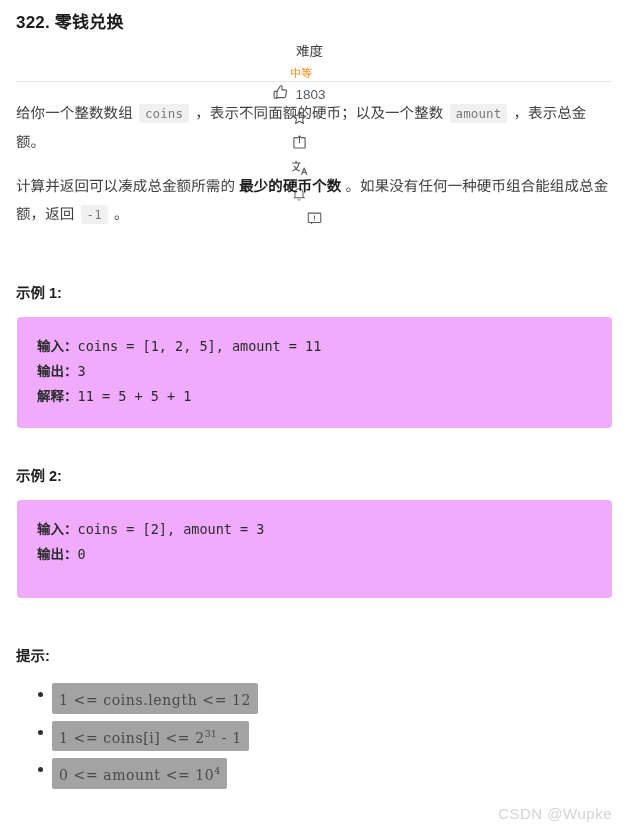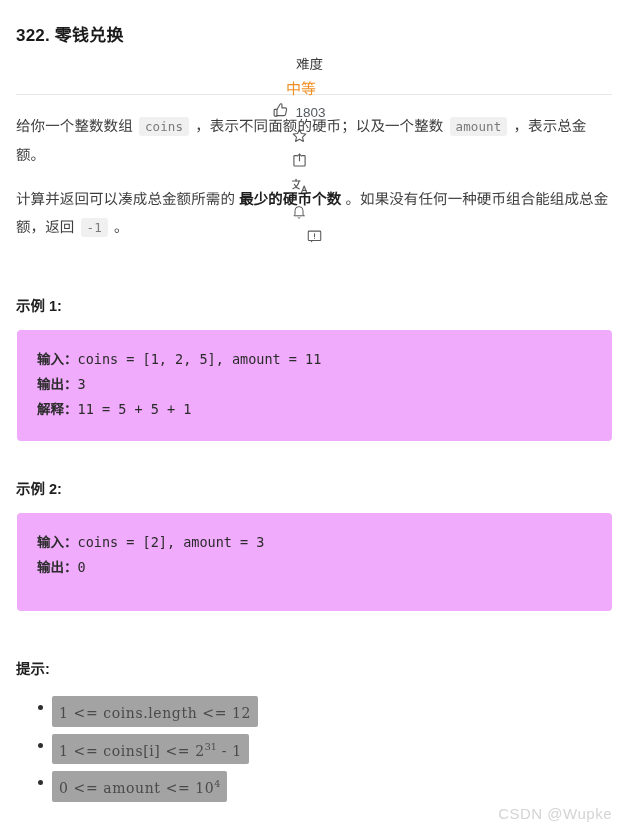--- a/index.html
+++ b/index.html
@@ -23,41 +23,41 @@
     padding: 0 16px 0 16px;
     position: relative;
   }
 
   
   .problem-title {
     font-size: 17px;
     font-weight: bold;
     color: #1a1a1a;
     letter-spacing: 0.2px;
-    padding-top: 24px;
+    padding-top: 11px;
     margin: 0;
     line-height: 24px;
   }
 
   .meta-bar {
     display: flex;
     align-items: center;
     height: 34px;
     margin-top: 5px;
     gap: 4px;
     flex-direction: column;
   }
   .difficulty-label {
     font-size: 13.5px;
     color: #3c3c3c;
     margin-right: 9px;
     white-space: nowrap;
   }
   .difficulty-value {
-    font-size: 15px;
+    font-size: 11px;
     color: #ef9025;
     margin-right: 26px;
     white-space: nowrap;
   }
   .icon-btn {
     display: inline-flex;
     align-items: center;
     gap: 6px;
     color: #5a5a5a;
     cursor: pointer;

